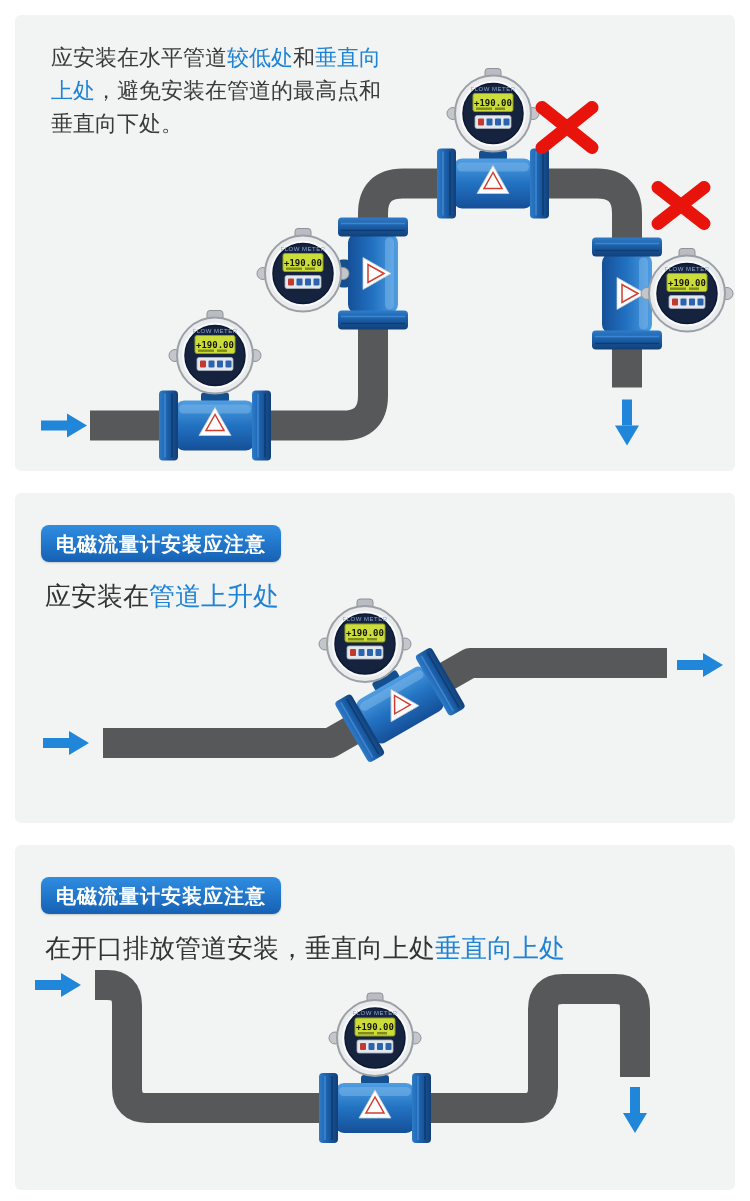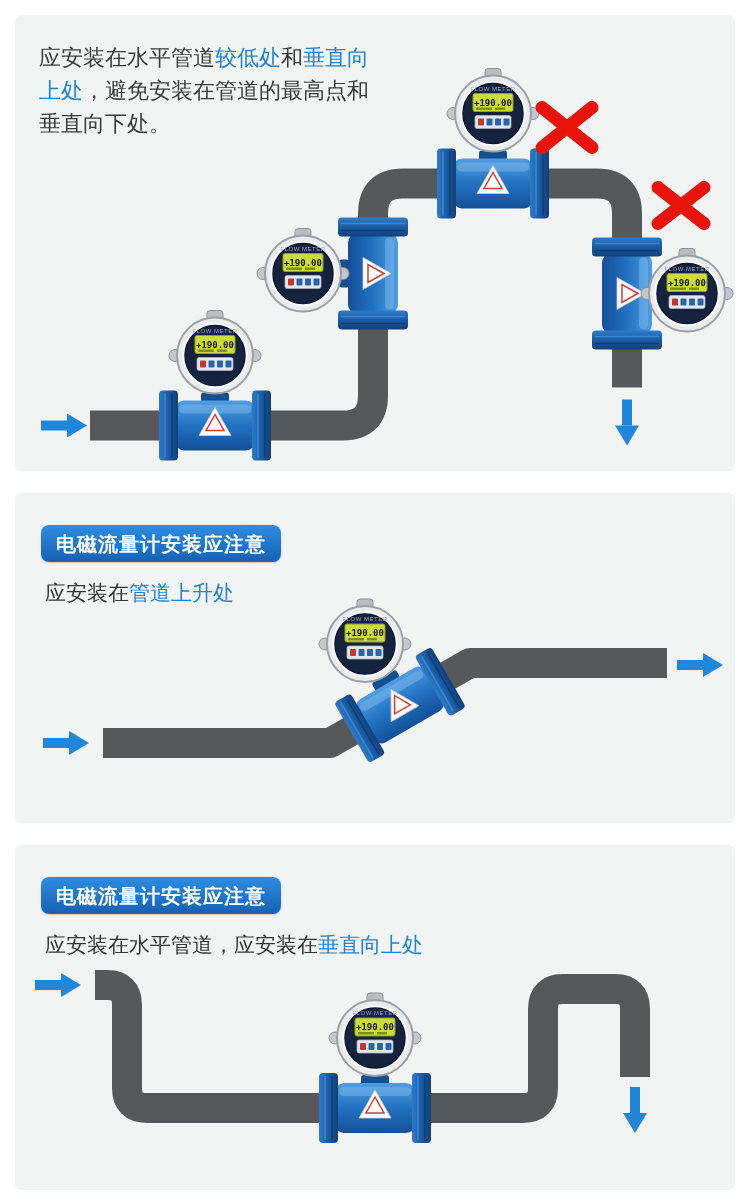--- a/index.html
+++ b/index.html
@@ -5,28 +5,28 @@
 <style>
   * { margin:0; padding:0; box-sizing:border-box; }
   html,body { background:#ffffff; }
   body { width:750px; font-family:"Liberation Sans","DejaVu Sans",sans-serif; }
   .page { width:750px; padding:15px 15px 13px 15px; display:flex; flex-direction:column; gap:22px; }
   .panel { position:relative; width:720px; background:#f2f3f3; border-radius:6px; overflow:hidden; }
   #panel1 { height:456px; }
   #panel2 { height:330px; }
   #panel3 { height:345px; }
   .panel svg.diagram { position:absolute; left:0; top:0; width:100%; height:100%; display:block; z-index:1; }
-  .caption1 { position:absolute; left:24px; top:26px; width:336px; font-size:22px; line-height:1.5;
+  .caption1 { position:absolute; left:36px; top:26px; width:336px; font-size:22px; line-height:1.5;
               color:#3a3a3a; z-index:2;font-family:Liberation Serif, serif; }
   .hl { color:#1e82d6; }
   .badge { position:absolute; left:26px; top:32px; display:inline-block;
            background:linear-gradient(180deg,#2f8de1,#1561b4); color:#ffffff; font-weight:bold;
            font-size:20px; line-height:1; padding:9px 15px 8px 15px; border-radius:8px;
            letter-spacing:1px; z-index:2; box-shadow:0 1px 2px rgba(0,0,0,0.18);text-align:center; }
-  .caption2 { position:absolute; left:30px; top:86px; font-size:21px; color:#333333; z-index:2;font-family:Liberation Mono, monospace; }
+  .caption2 { position:absolute; left:30px; top:86px; font-size:26px; color:#333333; z-index:2;font-family:Liberation Mono, monospace; }
   .pipe { fill:none; stroke:#57585a; stroke-width:30; stroke-linejoin:round; }
   .arrow { fill:#1f86d9; }
   .xmark { stroke:#e8140c; stroke-width:13; stroke-linecap:round; fill:none; }
   .fm-brand { font-size:6px; fill:#93a8d0; text-anchor:middle; letter-spacing:0.5px;
               font-family:"Liberation Sans",sans-serif; }
   .fm-value { font-size:9px; font-weight:bold; fill:#141508; text-anchor:middle;
               font-family:"DejaVu Sans Mono",monospace; }
 </style>
 </head>
 <body>
@@ -158,21 +158,21 @@
           <rect x="-14" y="-33" width="28" height="10" rx="3" fill="#14508f"></rect>
           <use href="#fm-body" x="-60" y="-35"></use>
         </g>
         <use href="#fm-head" x="-83" y="-109"></use>
       </g>
     </svg>
   </section>
 
   <section class="panel" id="panel3">
     <div class="badge">电磁流量计安装应注意</div>
-    <p class="caption2"><span>应安装在水平管道，应安装在</span><span class="hl">垂直向上处</span></p>
+    <p class="caption2"><span>在开口排放管道安装，垂直向上处</span><span class="hl">垂直向上处</span></p>
 
     <svg class="diagram" viewBox="0 0 720 345">
       <path class="pipe" d="M 80 140 L 92 140 Q 112 140 112 160 L 112 243 Q 112 263 132 263 L 508 263 Q 528 263 528 243 L 528 164 Q 528 144 548 144 L 600 144 Q 620 144 620 164 L 620 232"></path>
 
       <g class="arrow" transform="translate(20,140)">
         <rect x="0" y="-5" width="26" height="10"></rect>
         <polygon points="26,-12 26,12 46,0"></polygon>
       </g>
       <g class="arrow" transform="translate(620,242) rotate(90)">
         <rect x="0" y="-5" width="26" height="10"></rect>

